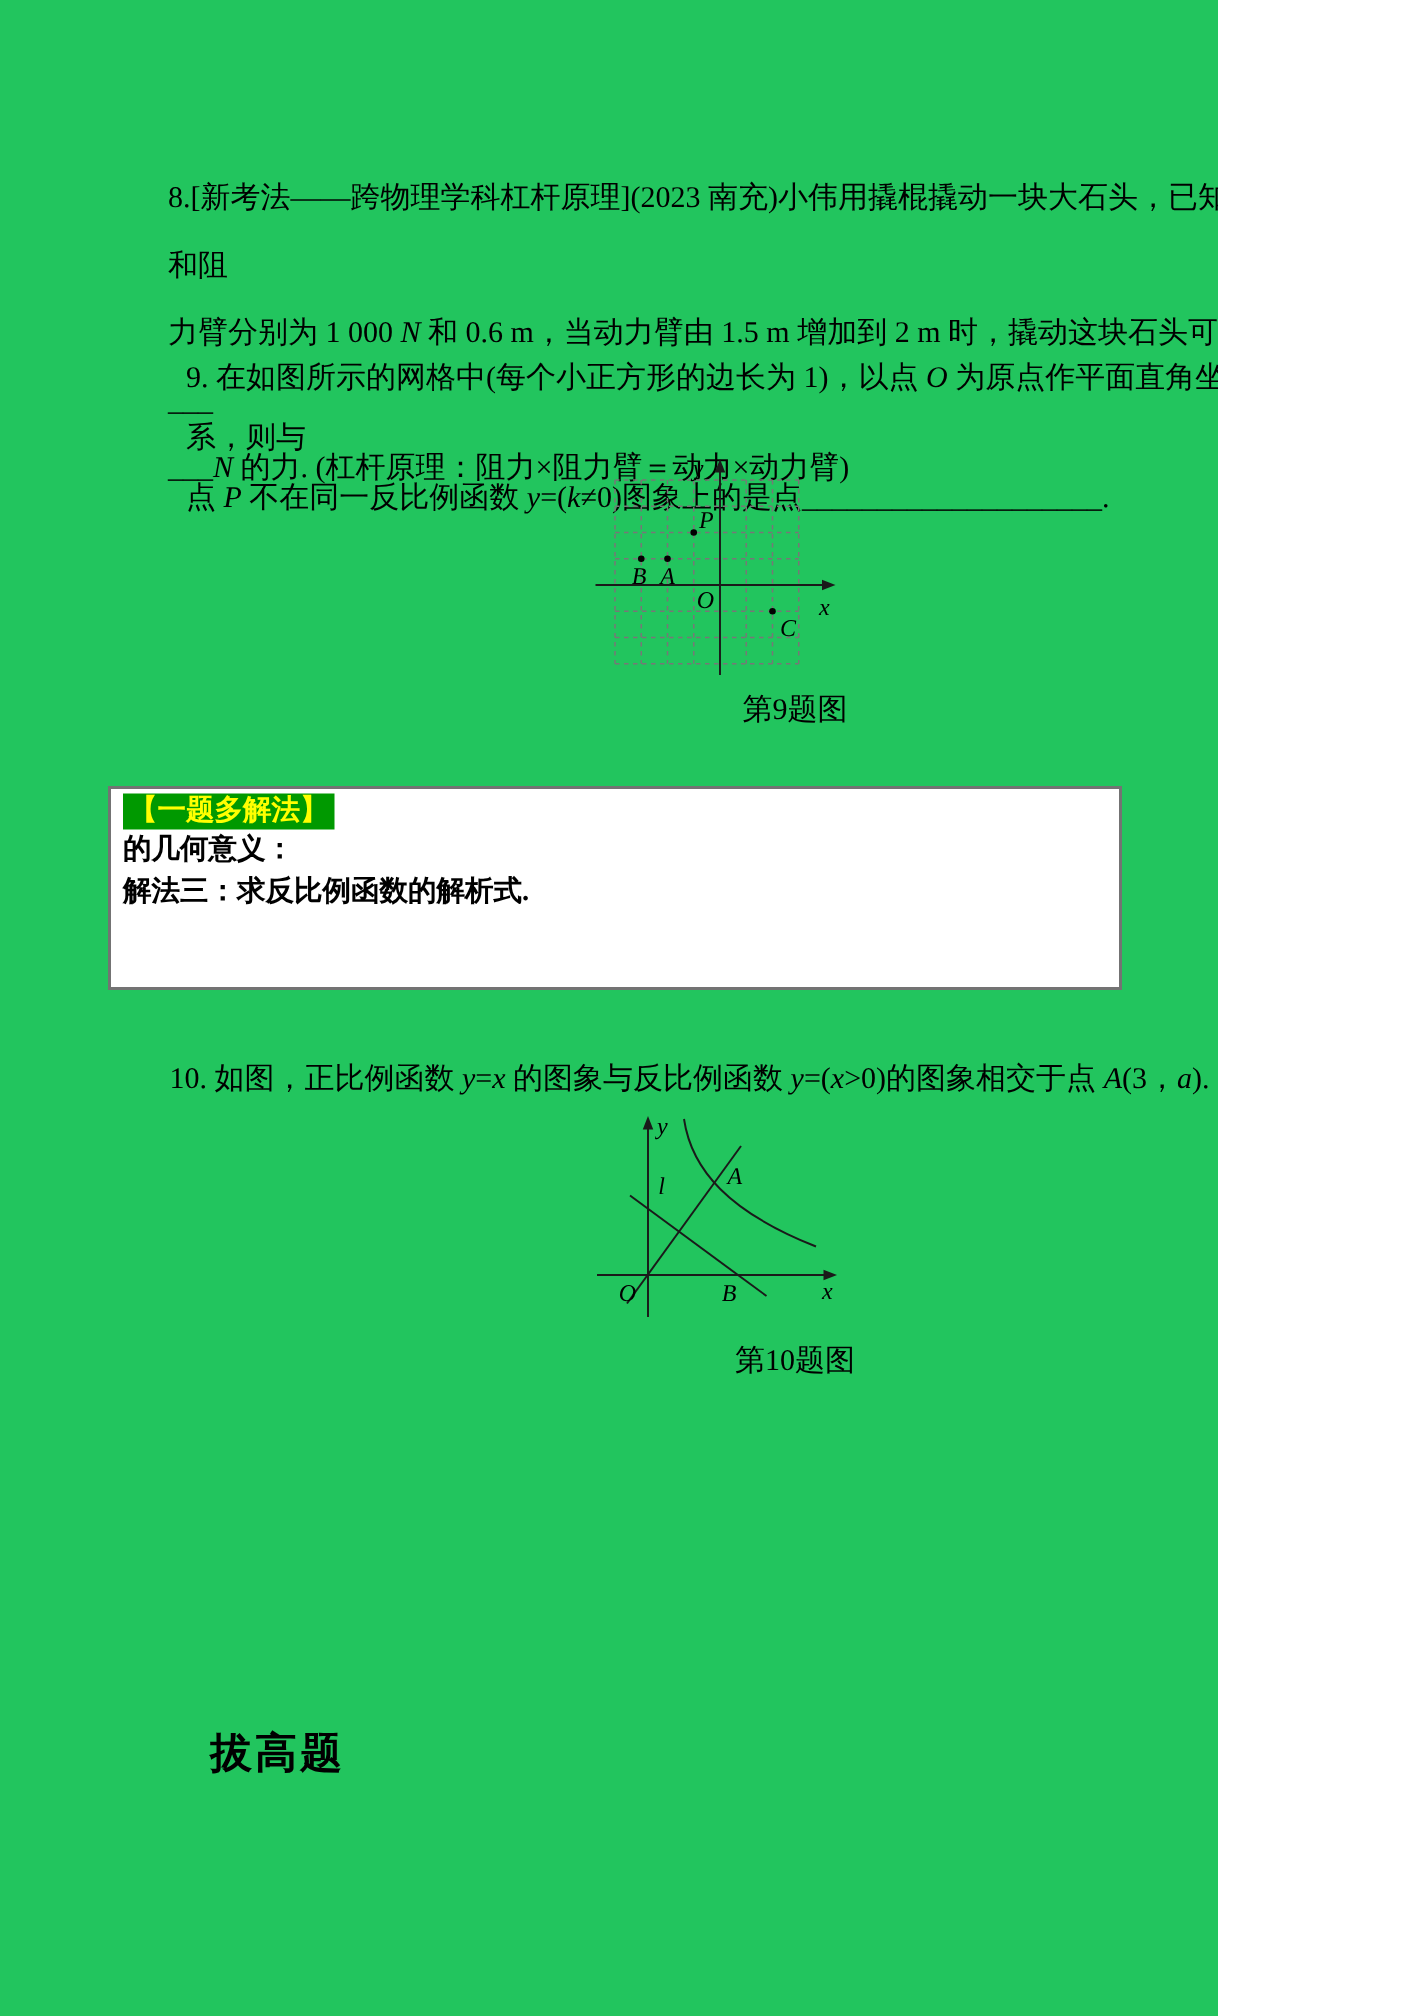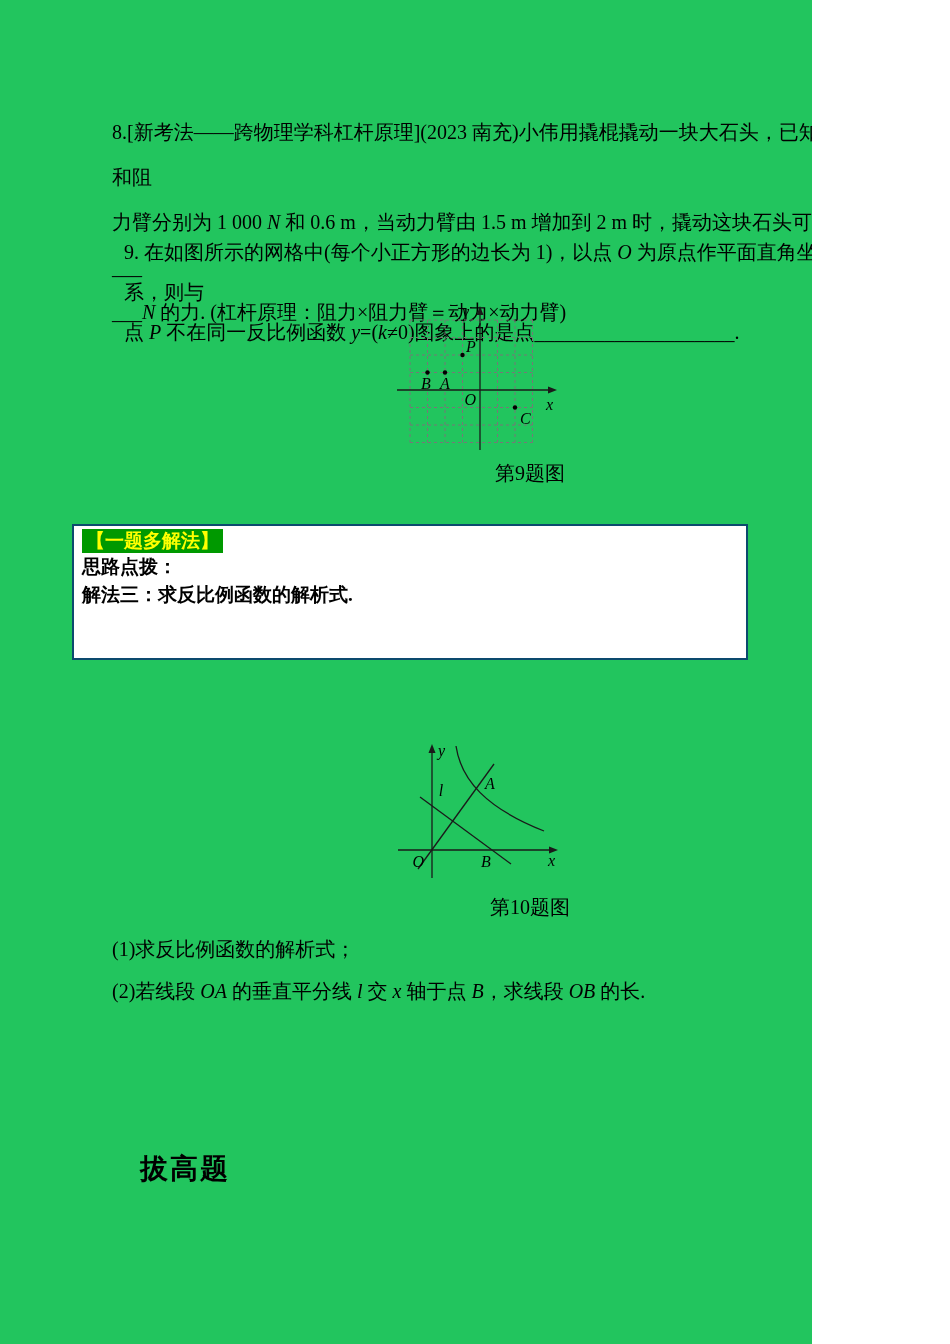--- a/index.html
+++ b/index.html
@@ -14,21 +14,21 @@
   #p10{position:absolute;left:113px;top:699px;width:760px;}
   #p10 .tline{line-height:40px;}
 
   i{font-style:italic;}
 
   .fig{position:absolute;}
   .fig svg text{font-family:"Liberation Serif","DejaVu Serif",serif;font-size:16px;font-style:italic;}
   .caption{position:absolute;font-size:20px;line-height:22px;text-align:right;}
 
   .solutions-box{position:absolute;left:72px;top:524px;width:676px;height:136px;
-                 border:2px solid #0c4a6e;background:#fff;box-sizing:border-box;}
+                 border:2px solid #737373;background:#fff;box-sizing:border-box;}
   .solutions-tag{display:inline-block;margin:3px 0 0 8px;padding:1px 4px 2px 4px;
                  background:#009900;color:#ffff00;font-weight:bold;font-size:19px;line-height:21px;}
   .box-line{margin-left:8px;font-weight:bold;font-size:19px;line-height:28px;}
 
   .subq{position:absolute;left:112px;width:760px;font-size:20px;line-height:42px;}
 
   .section-heading{position:absolute;left:140px;top:1150px;font-size:28px;font-weight:700;
                    font-family:"Liberation Sans","DejaVu Sans",sans-serif;letter-spacing:2px;}
 </style>
 </head>
@@ -83,24 +83,27 @@
       <text x="81" y="52">P</text>
       <text x="60" y="89" text-anchor="middle">A</text>
       <text x="41" y="89" text-anchor="middle">B</text>
       <text x="135" y="124">C</text>
     </svg>
   </div>
   <div class="caption" style="left:385px;top:462px;width:180px;">第9题图</div>
 
   <div class="solutions-box">
     <span class="solutions-tag">【一题多解法】</span>
-    <div class="box-line">思路点拨：</div>
+    <div class="box-line">的几何意义：</div>
     <div class="box-line">解法三：求反比例函数的解析式.</div>
   </div>
 
+  <div id="p10">
+    <div class="tline">10. 如图，正比例函数 <i>y</i>=<i>x</i> 的图象与反比例函数 <i>y</i>=(<i>x</i>&gt;0)的图象相交于点 <i>A</i>(3，<i>a</i>).</div>
+  </div>
 
   <div class="fig" style="left:390px;top:738px;width:180px;height:150px;">
     <svg width="180" height="150" viewBox="0 0 180 150">
       <g stroke="#1a1a1a" stroke-width="1.3" fill="none">
         <line x1="42" y1="10" x2="42" y2="140"></line>
         <line x1="8" y1="112" x2="164" y2="112"></line>
         <line x1="28" y1="131" x2="104" y2="26"></line>
         <line x1="30" y1="59" x2="121" y2="126"></line>
         <path d="M 66 8 C 71 42, 96 70, 154 93"></path>
       </g>
@@ -109,20 +112,16 @@
       <text x="48" y="18">y</text>
       <text x="158" y="128">x</text>
       <text x="34" y="129" text-anchor="end">O</text>
       <text x="95" y="51">A</text>
       <text x="96" y="129" text-anchor="middle">B</text>
       <text x="51" y="58" text-anchor="middle">l</text>
     </svg>
   </div>
   <div class="caption" style="left:380px;top:896px;width:190px;">第10题图</div>
 
-  <div class="subq" style="top:928px;">
-    <div>(1)求反比例函数的解析式；</div>
-    <div>(2)若线段 <i>OA</i> 的垂直平分线 <i>l</i> 交 <i>x</i> 轴于点 <i>B</i>，求线段 <i>OB</i> 的长.</div>
-  </div>
 
   <div class="section-heading">拔高题</div>
 
 </div>
 
 </body></html>

